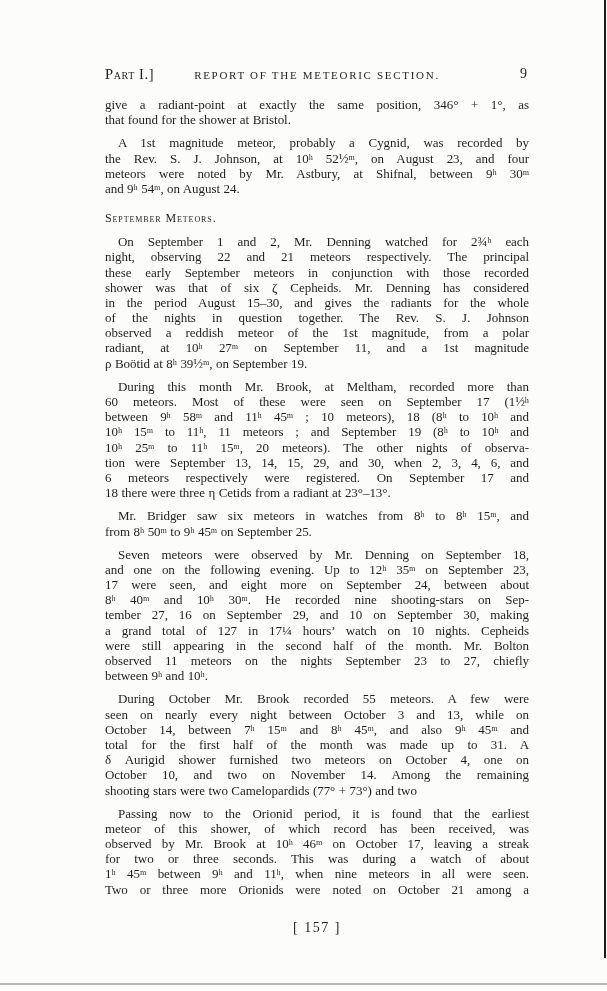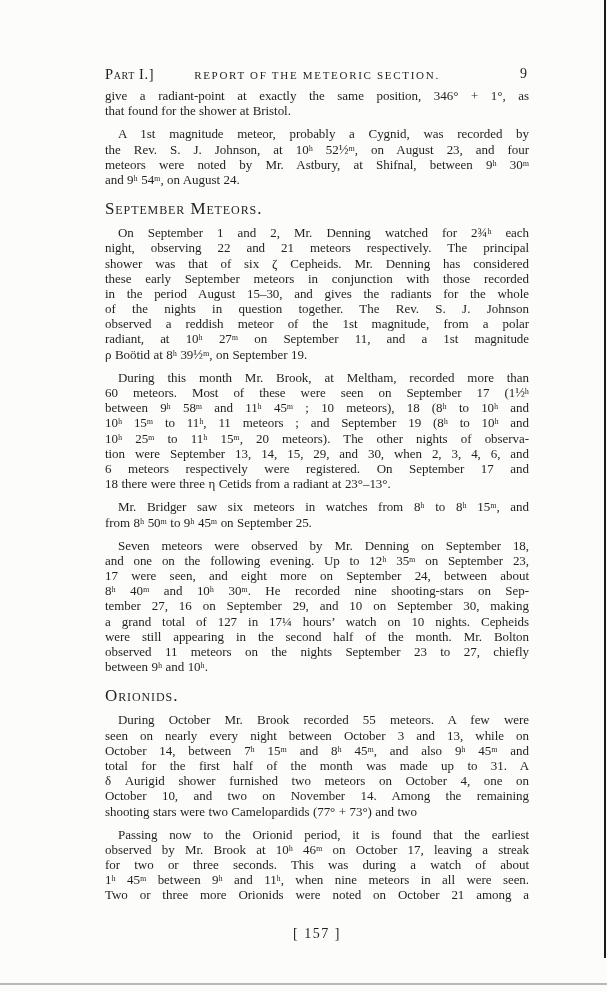--- a/index.html
+++ b/index.html
@@ -15,21 +15,21 @@
   }
   .text-col {
     position: absolute;
     left: 105px;
     top: 66px;
     width: 424px;
   }
   .running-head {
     position: relative;
     height: 20px;
-    margin-bottom: 2px;
+    margin-bottom: 11px;
     white-space: nowrap;
   }
   .part-label {
     position: absolute;
     left: 0; top: 0;
     font-variant: small-caps;
     font-size: 14.5px;
     letter-spacing: 0.6px;
   }
   .running-title {
@@ -58,21 +58,21 @@
     text-align: justify;
     text-align-last: justify;
     height: 15.2px;
     overflow: hidden;
   }
   .para:not(.justify-last) .ln:last-child { text-align-last: left; }
   .para.indent .ln:first-child { text-indent: 13px; margin-top: 8px; }
   .sect {
     font-variant: small-caps;
     font-weight: normal;
-    font-size: 17px;
+    font-size: 12px;
     letter-spacing: 0.9px;
     line-height: 16px;
     margin: 14px 0 6px 0;
   }
   .sig-foot {
     margin-top: 23px;
     text-align: center;
     font-size: 14px;
     letter-spacing: 1.5px;
   }
@@ -110,22 +110,22 @@
           <div class="ln">A 1st magnitude meteor, probably a Cygnid, was recorded by</div>
           <div class="ln">the Rev. S. J. Johnson, at 10ʰ 52½ᵐ, on August 23, and four</div>
           <div class="ln">meteors were noted by Mr. Astbury, at Shifnal, between 9ʰ 30ᵐ</div>
           <div class="ln">and 9ʰ 54ᵐ, on August 24.</div>
         </div>
 
       <h2 class="sect">September Meteors.</h2>
       <div class="para indent">
           <div class="ln">On September 1 and 2, Mr. Denning watched for 2¾ʰ each</div>
           <div class="ln">night, observing 22 and 21 meteors respectively. The principal</div>
+          <div class="ln">these early September meteors in conjunction with those recorded</div>
           <div class="ln">shower was that of six ζ Cepheids. Mr. Denning has considered</div>
-          <div class="ln">these early September meteors in conjunction with those recorded</div>
           <div class="ln">in the period August 15–30, and gives the radiants for the whole</div>
           <div class="ln">of the nights in question together. The Rev. S. J. Johnson</div>
           <div class="ln">observed a reddish meteor of the 1st magnitude, from a polar</div>
           <div class="ln">radiant, at 10ʰ 27ᵐ on September 11, and a 1st magnitude</div>
           <div class="ln">ρ Boötid at 8ʰ 39½ᵐ, on September 19.</div>
         </div>
       <div class="para indent">
           <div class="ln">During this month Mr. Brook, at Meltham, recorded more than</div>
           <div class="ln">60 meteors. Most of these were seen on September 17 (1½ʰ</div>
           <div class="ln">between 9ʰ 58ᵐ and 11ʰ 45ᵐ ; 10 meteors), 18 (8ʰ to 10ʰ and</div>
@@ -144,32 +144,32 @@
           <div class="ln">and one on the following evening. Up to 12ʰ 35ᵐ on September 23,</div>
           <div class="ln">17 were seen, and eight more on September 24, between about</div>
           <div class="ln">8ʰ 40ᵐ and 10ʰ 30ᵐ. He recorded nine shooting-stars on Sep-</div>
           <div class="ln">tember 27, 16 on September 29, and 10 on September 30, making</div>
           <div class="ln">a grand total of 127 in 17¼ hours’ watch on 10 nights. Cepheids</div>
           <div class="ln">were still appearing in the second half of the month. Mr. Bolton</div>
           <div class="ln">observed 11 meteors on the nights September 23 to 27, chiefly</div>
           <div class="ln">between 9ʰ and 10ʰ.</div>
         </div>
 
-      <h2 class="sect">Orionids.</h2>
       <div class="para indent">
           <div class="ln">During October Mr. Brook recorded 55 meteors. A few were</div>
           <div class="ln">seen on nearly every night between October 3 and 13, while on</div>
           <div class="ln">October 14, between 7ʰ 15ᵐ and 8ʰ 45ᵐ, and also 9ʰ 45ᵐ and</div>
           <div class="ln">total for the first half of the month was made up to 31. A</div>
           <div class="ln">δ Aurigid shower furnished two meteors on October 4, one on</div>
           <div class="ln">October 10, and two on November 14. Among the remaining</div>
           <div class="ln">shooting stars were two Camelopardids (77° + 73°) and two</div>
         </div>
       <div class="para indent justify-last">
           <div class="ln">Passing now to the Orionid period, it is found that the earliest</div>
+          <div class="ln">meteor of this shower, of which record has been received, was</div>
           <div class="ln">observed by Mr. Brook at 10ʰ 46ᵐ on October 17, leaving a streak</div>
           <div class="ln">for two or three seconds. This was during a watch of about</div>
           <div class="ln">1ʰ 45ᵐ between 9ʰ and 11ʰ, when nine meteors in all were seen.</div>
           <div class="ln">Two or three more Orionids were noted on October 21 among a</div>
         </div>
 
       <div class="sig-foot">
         <span>[ 157 ]</span>
       </div>
     </main>

